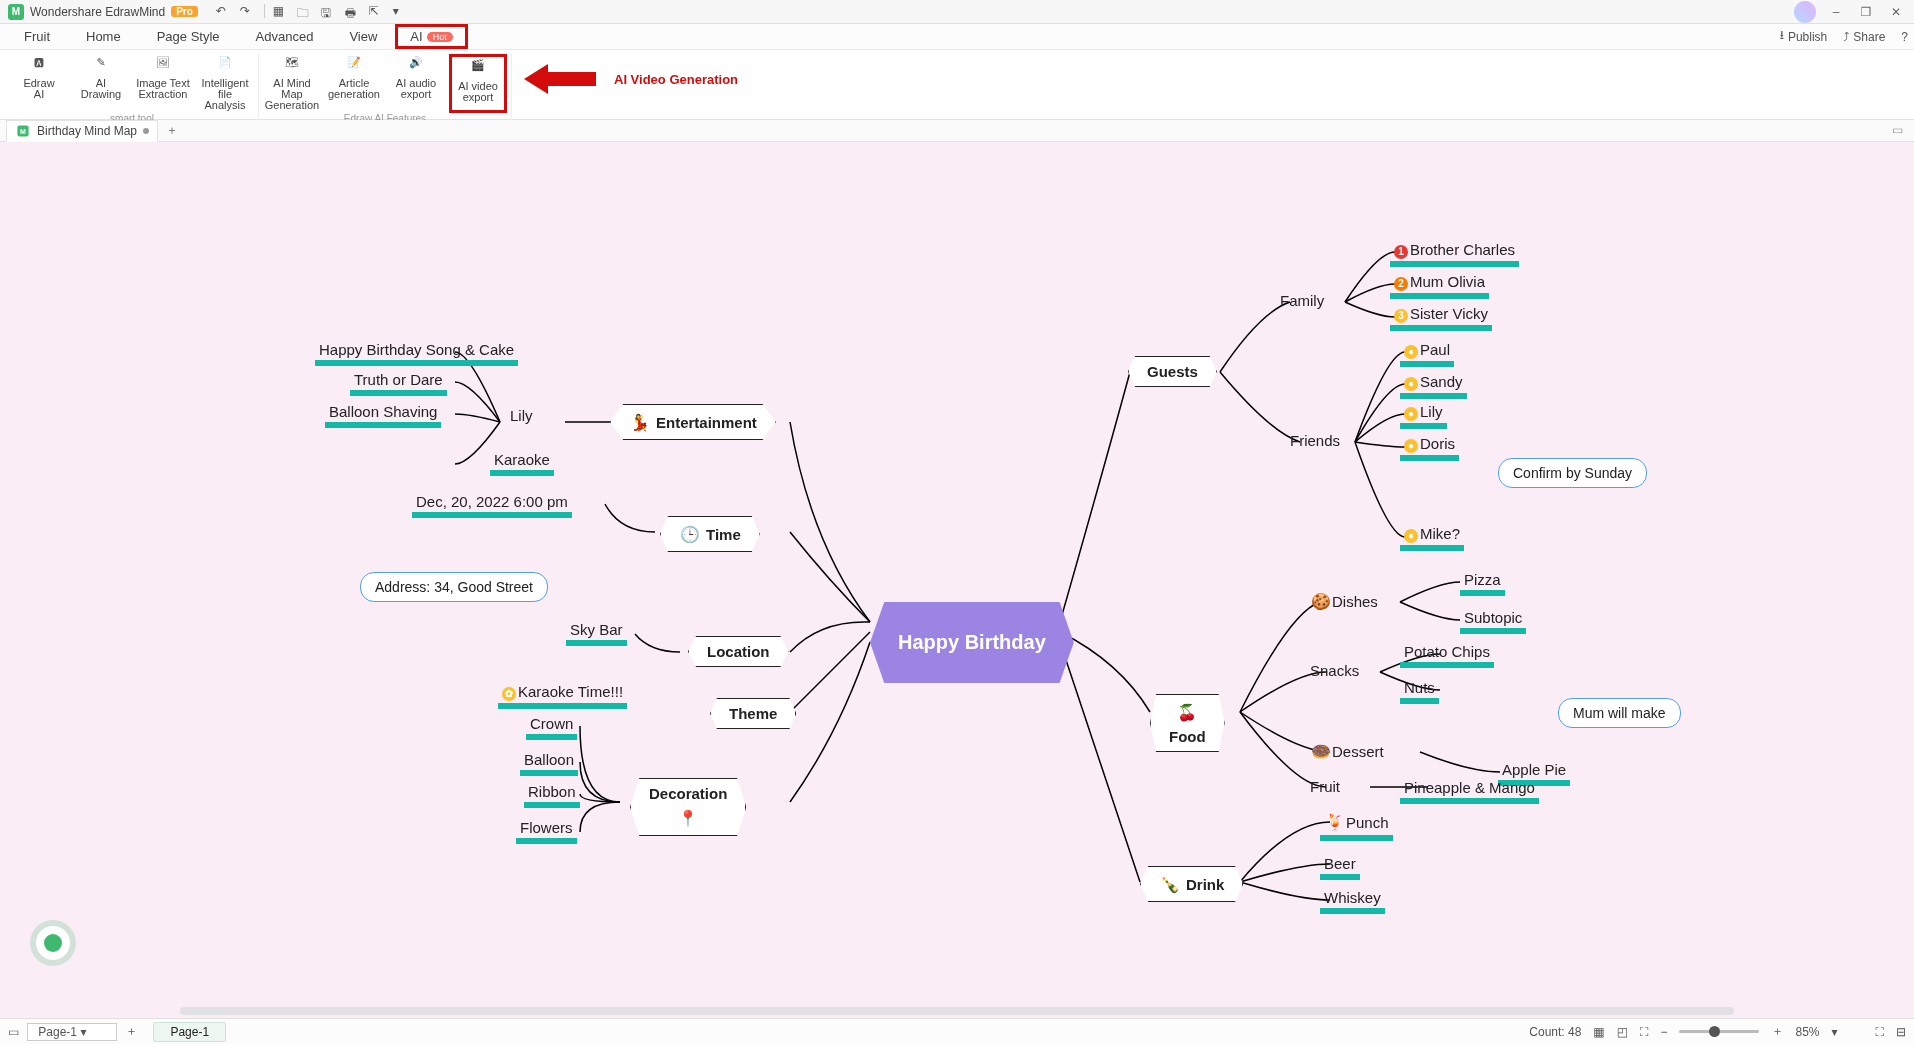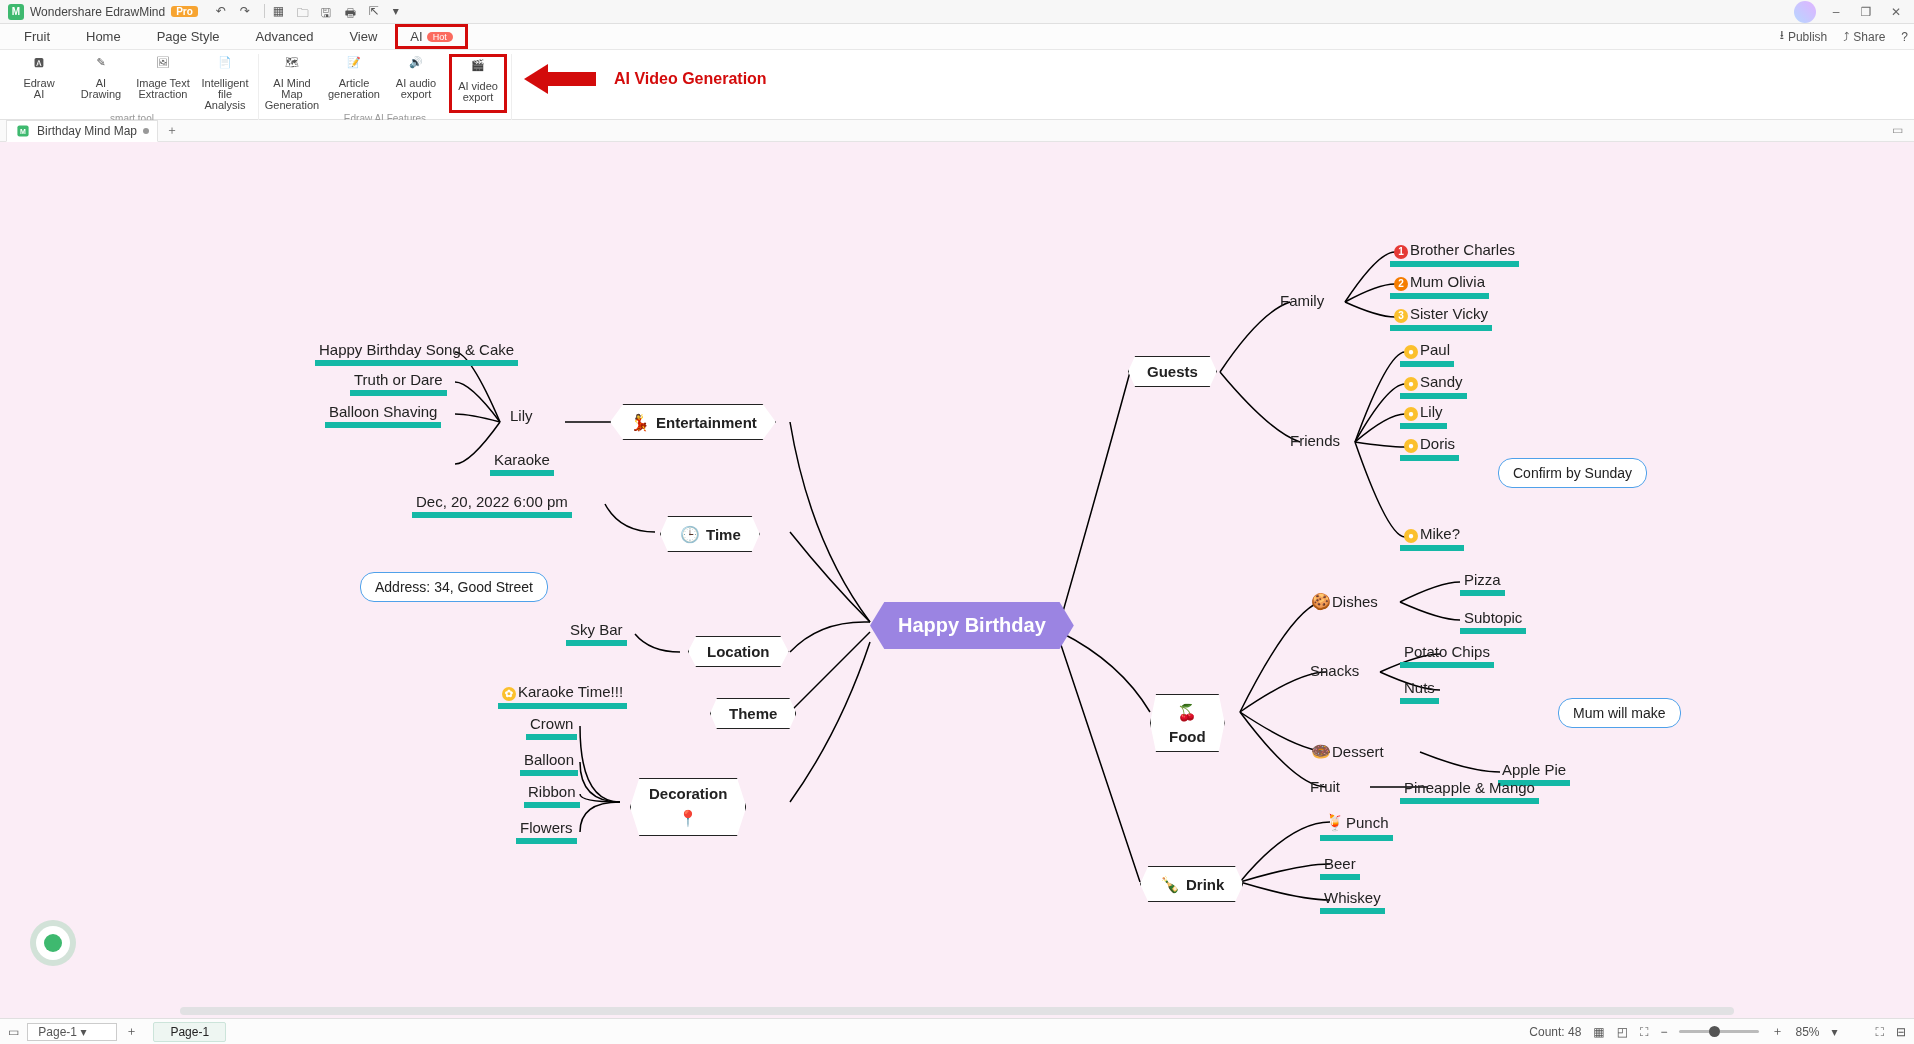--- a/index.html
+++ b/index.html
@@ -32,41 +32,41 @@
   .ritems { display:flex; gap:4px;}
   .rib-btn { width:58px; text-align:center; display:flex; flex-direction:column; align-items:center; gap:2px; cursor:pointer; padding:2px;}
   .rib-btn svg, .rib-btn .ricon { width:20px; height:20px; color:#555; }
   .rib-label { line-height:11px; }
   .rgroup-name { font-size:10px; color:#999; margin-top:auto;}
   .ai-video-box { border:3px solid #d30b0b; }
   .red-arrow-wrap { display:flex; align-items:center; margin-left:12px; margin-top:10px;}
   .red-arrow { width:72px; height:30px; position:relative; }
   .red-arrow .shaft{ position:absolute; right:0; top:8px; width:48px; height:14px; background:#d30b0b;}
   .red-arrow .head{ position:absolute; left:0; top:0; width:0;height:0; border-top:15px solid transparent; border-bottom:15px solid transparent; border-right:24px solid #d30b0b;}
-  .anno-text { margin-left:18px; font-size:16px; font-weight:bold; color:#d30b0b;}
+  .anno-text { margin-left:18px; font-size:13px; font-weight:bold; color:#d30b0b;}
 
   
   .tabstrip { height:22px; border-bottom:1px solid #e4e4e4; display:flex; align-items:center; padding:0 6px; font-size:12px; color:#444; background:#fafafa; position:relative;}
   .doc-tab { display:flex; align-items:center; gap:6px; padding:2px 8px; background:#fff; border:1px solid #e2e2e2; border-bottom-color:#fff;}
   .dot { width:6px;height:6px;border-radius:50%; background:#999;}
   .addtab { margin-left:8px; cursor:pointer; color:#666;}
   .outline-icon { position:absolute; right:6px; top:3px; width:16px; height:16px; color:#888;}
 
   
   .canvas-wrap { position:absolute; top:142px; left:0; right:0; bottom:26px; overflow:hidden;}
   .canvas { position:absolute; inset:0; background:#fbedf6;}
   .canvas svg { position:absolute; inset:0; }
   .scroll-h { position:absolute; left:180px; right:180px; bottom:3px; height:8px; background:#e1e1e3; border-radius:4px;}
   .ai-chat-btn { position:absolute; left:36px; bottom:58px; width:34px;height:34px; border-radius:50%; background:#fff; display:flex; align-items:center; justify-content:center; box-shadow:0 0 0 6px rgba(62,185,111,.22);}
   .ai-chat-btn .c{width:18px;height:18px;border-radius:50%;background:#3eb96f;}
 
   
   .node { position:absolute; font-size:15px; font-weight:bold; color:#222; display:flex; align-items:center; gap:5px;}
   .hex-sm { clip-path: polygon(8% 0,92% 0,100% 50%,92% 100%,8% 100%,0 50%); background:#fff; border:1px solid #222; padding:6px 18px; font-size:15px;}
-  .central { background:#9b84e2; color:#fff; padding:12px 28px; font-size:20px; clip-path: polygon(7% 0,93% 0,100% 50%,93% 100%,7% 100%,0 50%);}
+  .central { background:#9b84e2; color:#fff; padding:29px 28px; font-size:20px; clip-path: polygon(7% 0,93% 0,100% 50%,93% 100%,7% 100%,0 50%);}
   .leaf { position:absolute; font-size:15px; color:#222; border-bottom:6px solid #14b8a6; padding:1px 4px 2px; white-space:nowrap;}
   .plain { position:absolute; font-size:15px; color:#222; }
   .callout { position:absolute; background:#fff; border:1px solid #4fa1ea; border-radius:14px; padding:6px 14px; font-size:14px; color:#222;}
   .emoji-ico { width:22px;height:22px; display:inline-flex; align-items:center; justify-content:center; font-size:16px;}
   .num-badge { width:14px;height:14px; border-radius:50%; display:inline-flex; align-items:center; justify-content:center; color:#fff; font-size:10px; font-weight:bold; margin-right:2px;}
   .nb-red{background:#e53935;} .nb-or{background:#f57c00;} .nb-ye{background:#fbc02d;}
 
   
   .statusbar { position:absolute; bottom:0; left:0; right:0; height:26px; border-top:1px solid #e0e0e0; background:#fcfcfc; display:flex; align-items:center; padding:0 8px; font-size:12px; color:#555;}
   .page-sel { border:1px solid #ccc; padding:1px 30px 1px 10px; background:#fff; margin-left:8px; margin-right:8px;}

